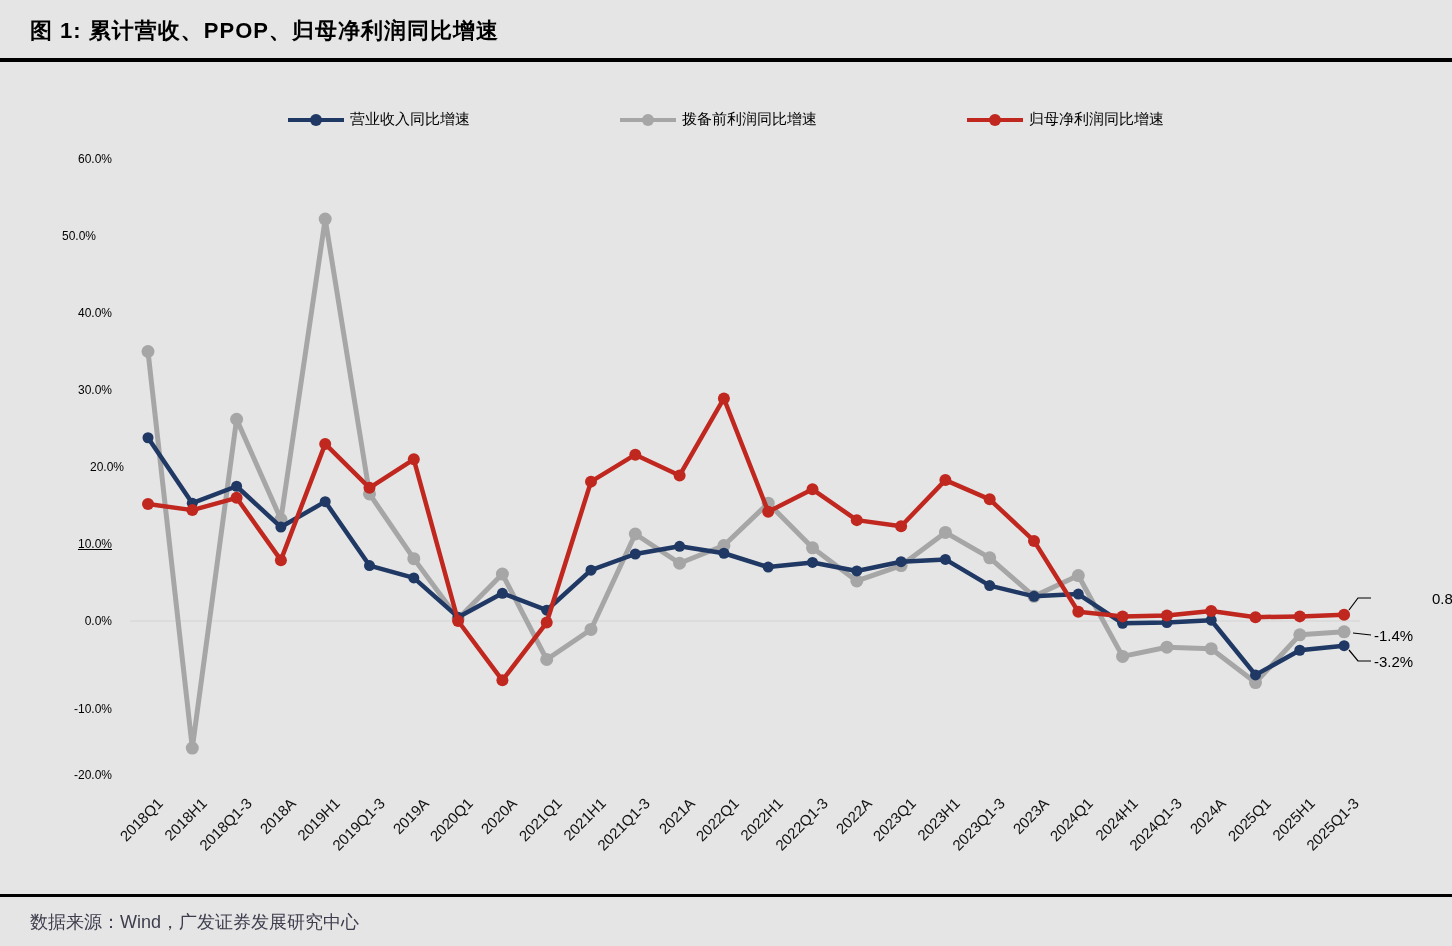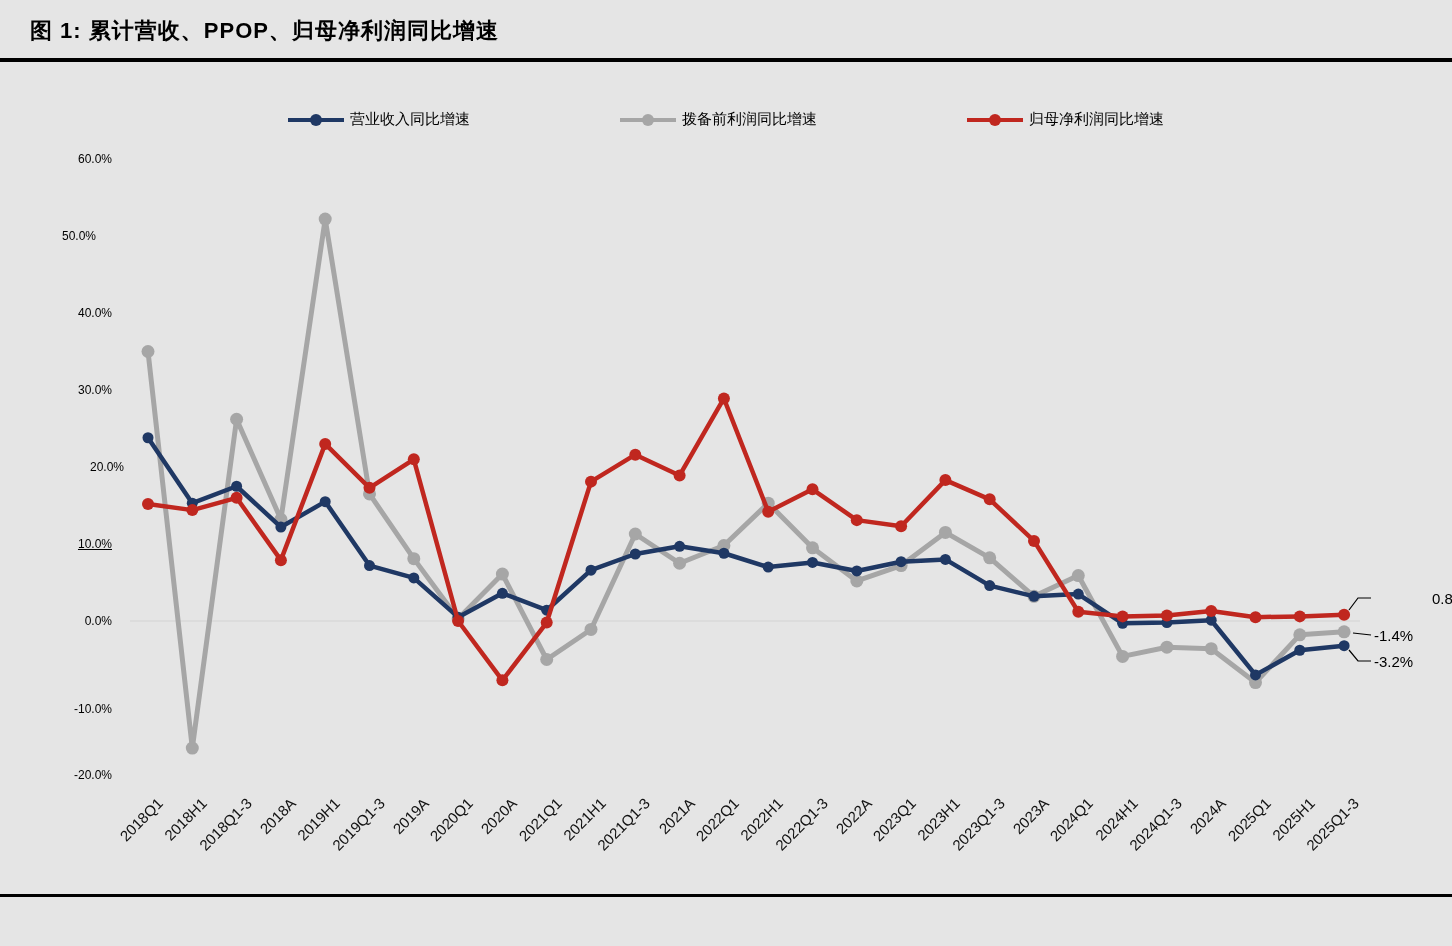--- a/index.html
+++ b/index.html
@@ -187,13 +187,14 @@
       <path d="M1349 650 L1358 661 L1371 661" fill="none" stroke="#000" stroke-width="1.2"></path>
     </svg>
 
   <div id="endlabels">
     <span class="end-label" style="left:1432px;top:598px">0.8%</span>
     <span class="end-label" style="left:1374px;top:635px">-1.4%</span>
     <span class="end-label" style="left:1374px;top:661px">-3.2%</span>
   </div>
 
   <div class="rule-bottom"></div>
+  <div class="footer">数据来源：Wind，广发证券发展研究中心</div>
 </div>
 
 </body></html>

